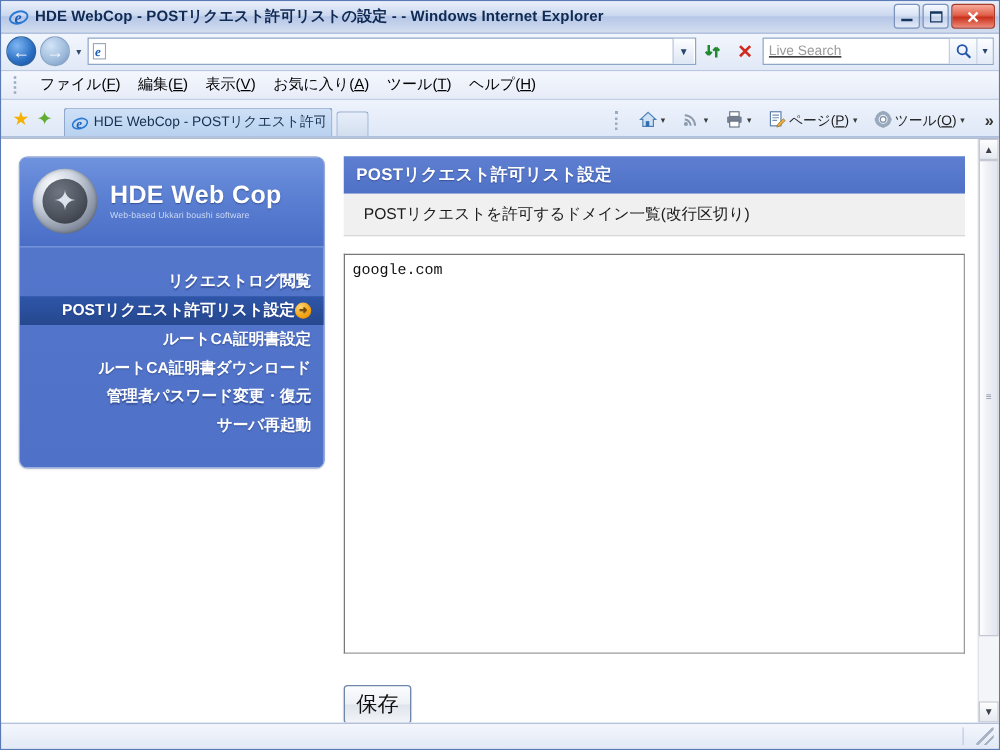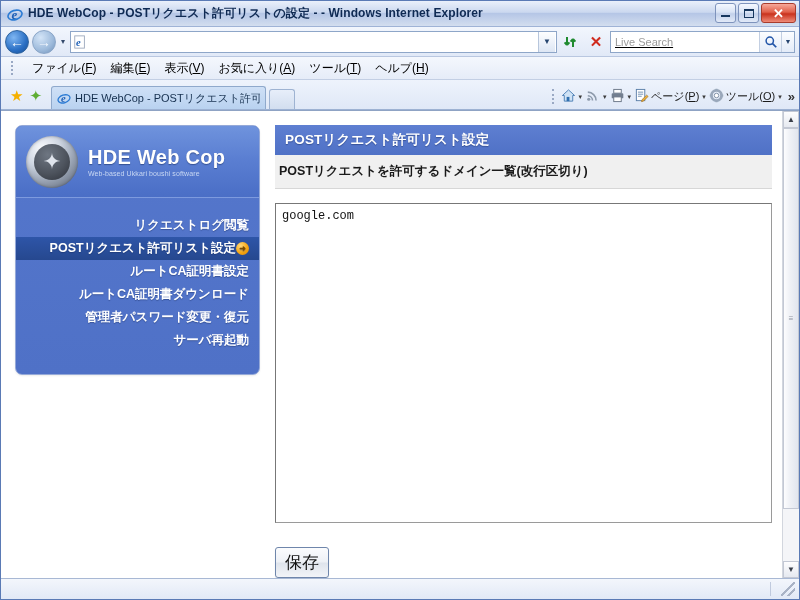--- a/index.html
+++ b/index.html
@@ -229,21 +229,21 @@
     background: linear-gradient(to bottom, #e7eefa, #d2deef);
     border: 1px solid #9eb3d2;
     border-bottom: none;
     border-radius: 3px 3px 0 0;
   }
   #cmdbar {
     position: absolute;
     right: 4px; bottom: 4px;
     display: flex;
     align-items: center;
-    gap: 3px;
+    gap: 13px;
   }
   #cmdbar::before {
     content:"";
     border-left: 2px dotted #9aa9c4;
     height: 15px; margin-right: 4px;
   }
   .cmd {
     display: flex; align-items: center; gap: 2px;
     font-size: 11px; color: #1b1b1b;
     white-space: nowrap;
@@ -367,23 +367,23 @@
     font-size: 13.5px;
     font-weight: bold;
     padding: 6px 10px;
     text-shadow: 0 1px 1px rgba(20,40,90,0.45);
     letter-spacing: 0.2px;
   }
   #field-label {
     background: #f0f0f0;
     border-bottom: 1px solid #d7d7d7;
     font-size: 12.5px;
-    font-weight: bold;
+    font-weight: normal;
     color: #1a1a1a;
-    padding: 8px 4px;
+    padding: 8px 16px;
   }
   #ta-wrap {
     margin-top: 14px;
     position: relative;
   }
   #domain-textarea {
     width: 100%;
     height: 320px;
     border: 1px solid #9a9a9a;
     border-top-color: #777;

